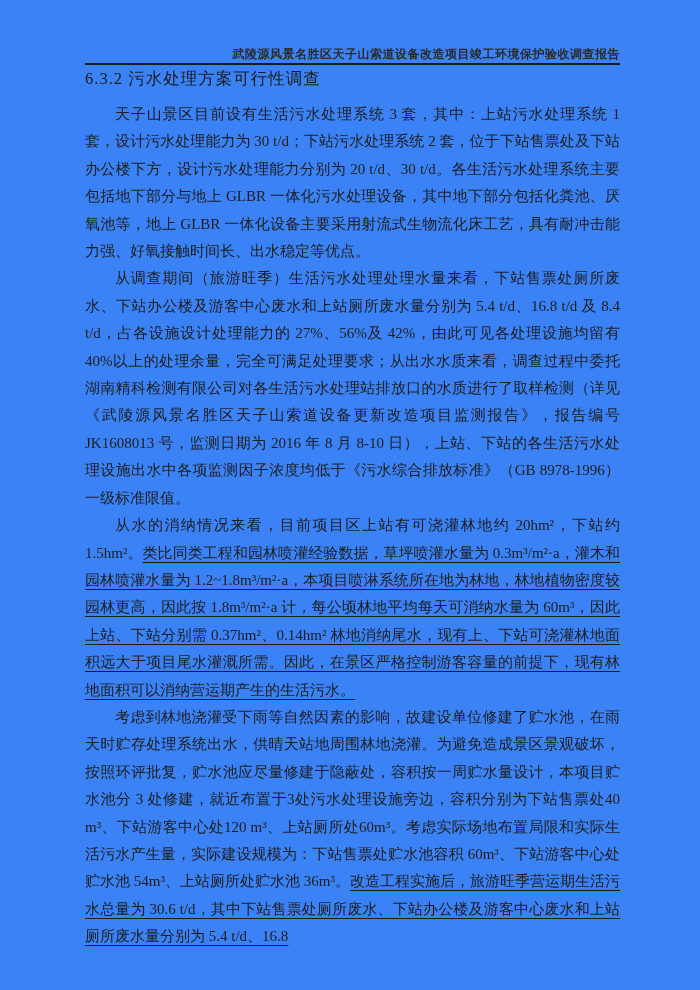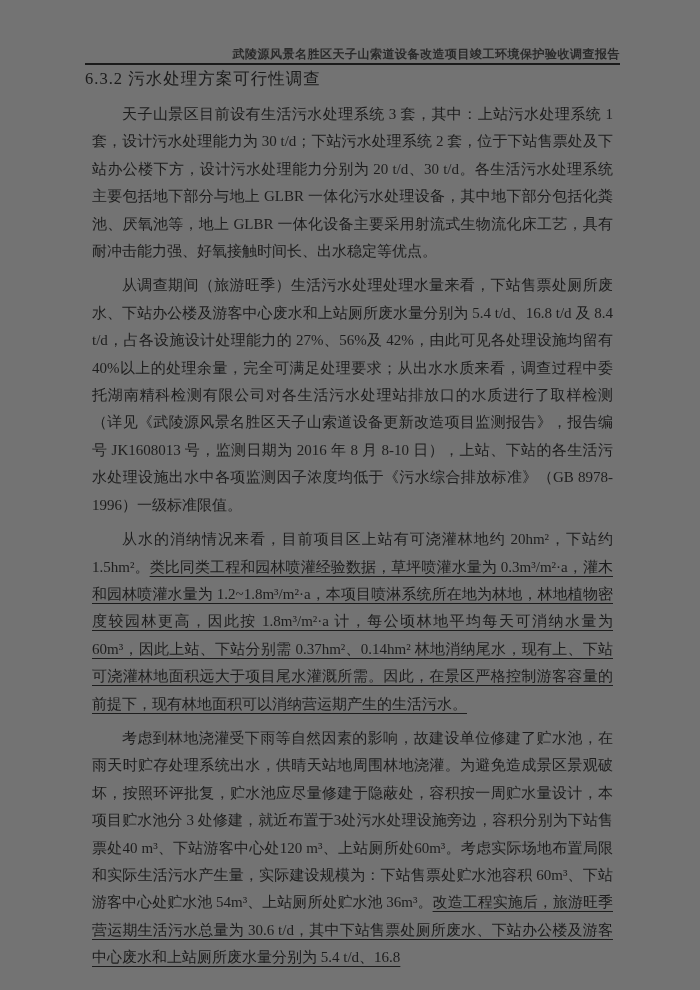--- a/index.html
+++ b/index.html
@@ -4,21 +4,21 @@
 <style>
   html, body {
     margin: 0;
     padding: 0;
     background: #ffffff;
   }
   .page {
     position: relative;
     width: 700px;
     height: 990px;
-    background: #737373;
+    background: #3b82f6;
     font-family: "Liberation Serif", "DejaVu Serif", serif;
     color: #1d1d1d;
     overflow: hidden;
     box-sizing: border-box;
   }
   .running-header {
     position: absolute;
     top: 46px;
     left: 85px;
     width: 535px;
@@ -45,21 +45,21 @@
     width: 535px;
   }
   .section-heading {
     font-size: 16.5px;
     font-weight: normal;
     letter-spacing: 1px;
     margin: 0 0 11px 0;
     color: #1b1b1b;
   }
   .para {
-    margin: 7px;
+    margin: 0;
     font-size: 15px;
     line-height: 27.4px;
     text-align: justify;
     text-indent: 2em;
     color: #1d1d1d;
   }
   .u {
     text-decoration: underline;
     text-underline-offset: 4px;
     text-decoration-thickness: 1px;

